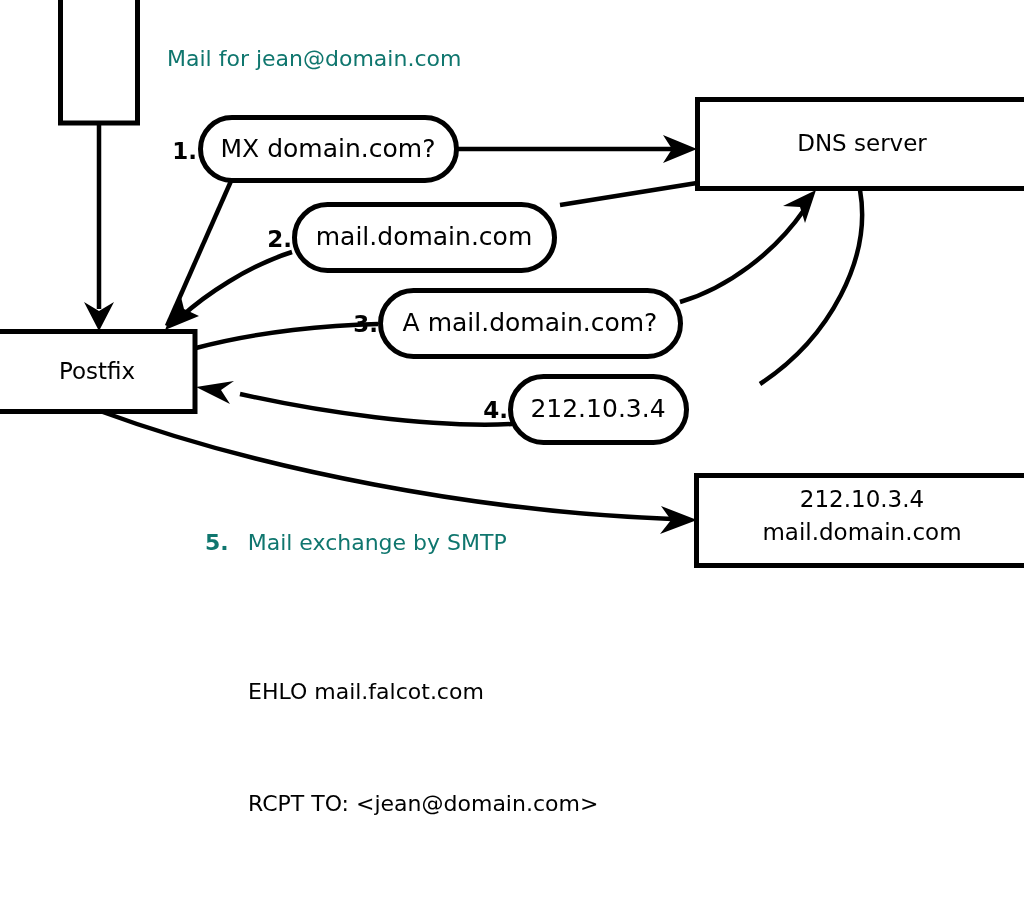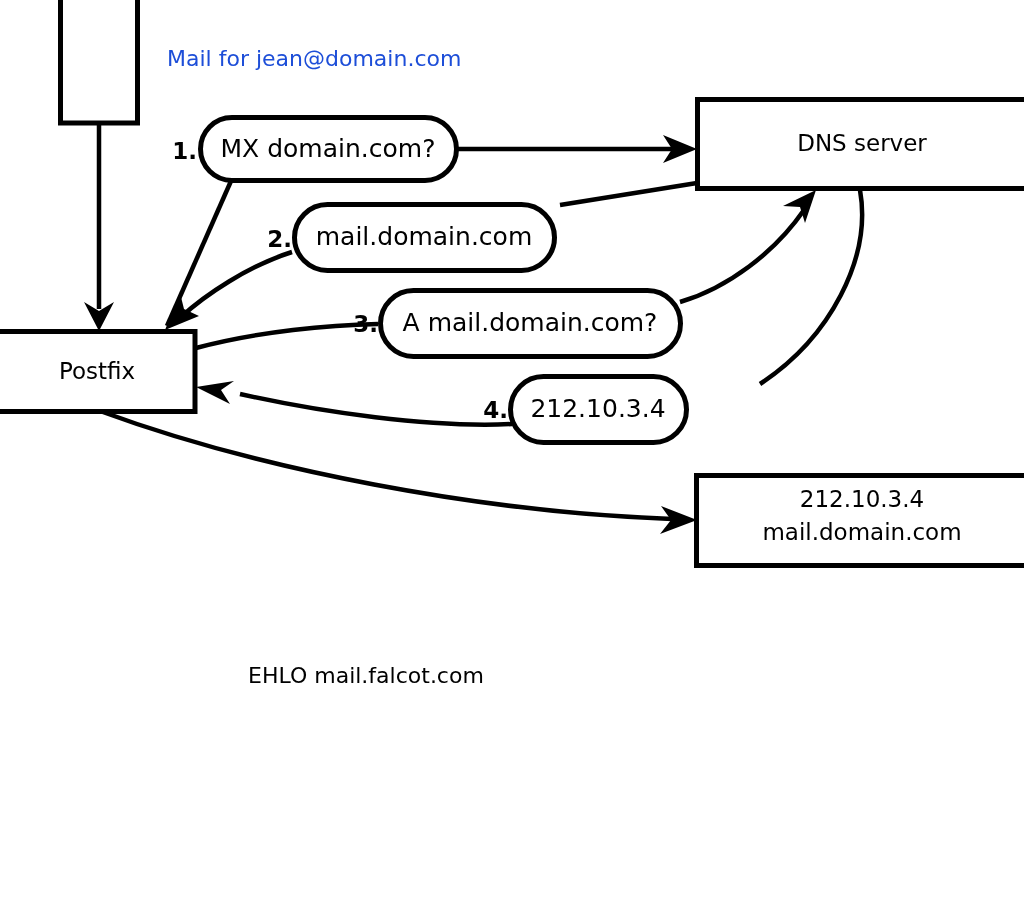--- a/index.html
+++ b/index.html
@@ -64,21 +64,21 @@
     font-size: 23px;
     font-weight: bold;
     fill: #000000;
     text-anchor: end;
     dominant-baseline: middle;
   }
   .caption {
     position: absolute;
     font-family: "DejaVu Sans", "Liberation Sans", sans-serif;
     font-size: 22px;
-    color: #1d4ed8;
+    color: #0f766e;
     white-space: pre;
   }
   #mail-for-caption {
     left: 167px;
     top: 46px;
   }
   #smtp-step {
     left: 205px;
     top: 530px;
     font-weight: bold;
@@ -92,20 +92,21 @@
     left: 248px;
     top: 596px;
     font-family: "DejaVu Sans", "Liberation Sans", sans-serif;
     font-size: 22px;
     line-height: 32px;
     color: #000000;
     white-space: pre;
   }
   #transcript div {
     min-height: 32px;
+    margin-top: 16px;
   }
 </style>
 </head>
 <body>
 
 <div id="canvas">
 
   <svg id="diagram" viewBox="0 0 1024 919">
 
     <rect class="node-rect" x="60.5" y="-5" width="77" height="128"></rect>
@@ -156,23 +157,25 @@
     <text class="step-num" x="378" y="325">3.</text>
 
     <rect class="bubble" x="510.5" y="376.5" width="176" height="66" rx="33" ry="33"></rect>
     <text class="bubble-label" x="598" y="410">212.10.3.4</text>
     <text class="step-num" x="508" y="411">4.</text>
 
   </svg>
 
   <div class="caption" id="mail-for-caption">Mail for jean@domain.com</div>
 
+  <div class="caption" id="smtp-step"><span>5.</span><span class="smtp-text">Mail exchange by SMTP</span></div>
 
   <div id="transcript">
     <div>EHLO mail.falcot.com</div>
+    <div>RCPT TO: &lt;jean@domain.com&gt;</div>
     
     
     
     
     
     
     
   </div>
 
 </div>

